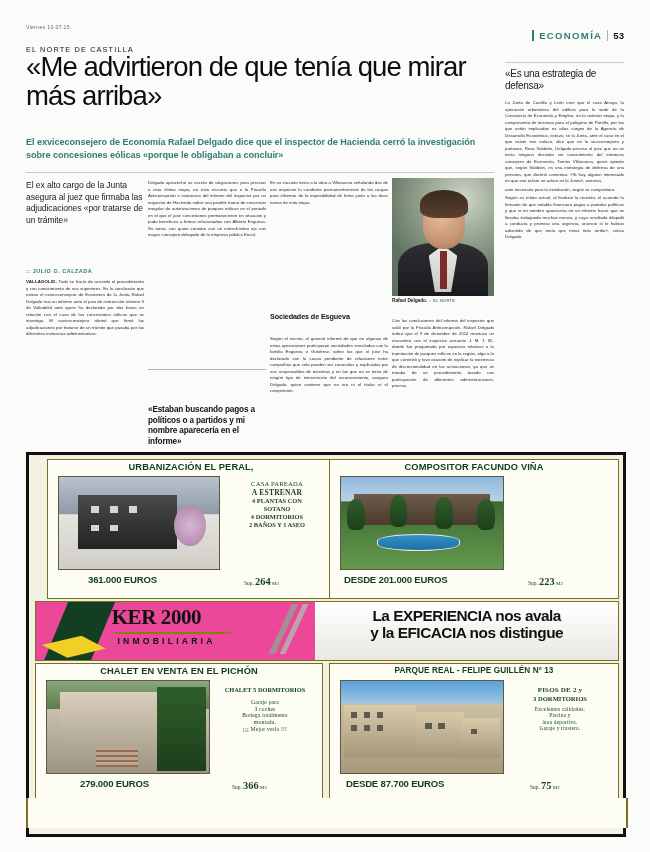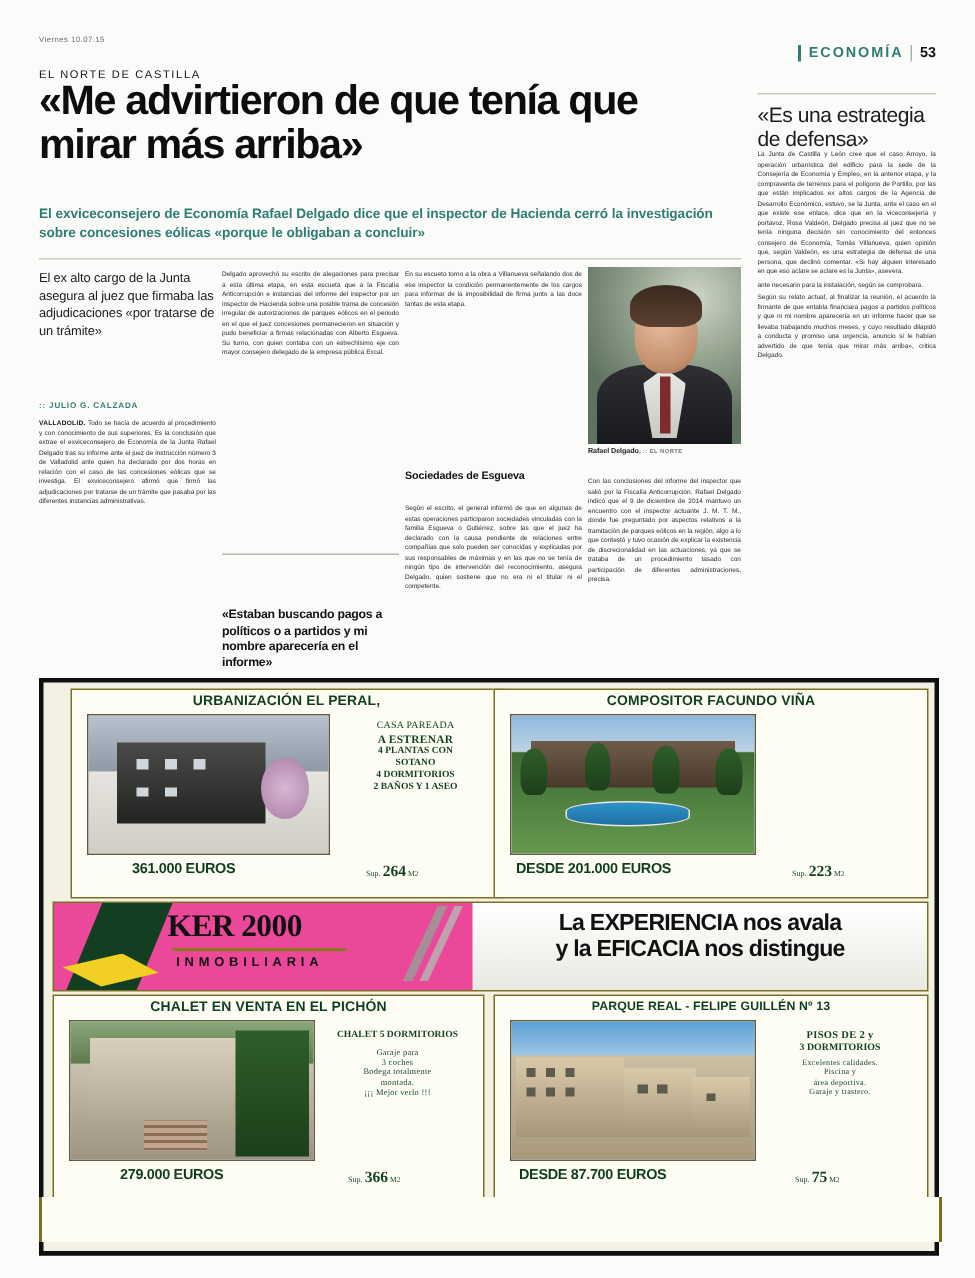--- a/index.html
+++ b/index.html
@@ -15,21 +15,21 @@
   .mast-date{font-size:5.2px;letter-spacing:.3px;color:#6a6a6a;font-family:"Liberation Sans",sans-serif;}
   .mast-name{font-size:7.4px;font-weight:normal;letter-spacing:1.1px;color:#141414;margin-top:15px;}
   .mast-right{position:absolute;right:0;top:6px;display:flex;align-items:center;gap:5px;}
   .mast-bar{width:2px;height:11px;background:#2e7d74;display:inline-block;}
   .mast-section{font-size:9.6px;font-weight:bold;letter-spacing:1.3px;color:#2e7d74;}
   .mast-sep{width:1px;height:11px;background:#9fb8b5;display:inline-block;}
   .mast-page{font-size:9.6px;font-weight:bold;color:#141414;}
 
   
   .headline{position:absolute;left:26px;top:52px;width:465px;
-    font-size:27.5px;font-weight:bold;line-height:1.07;letter-spacing:-.9px;color:#0d0d0d;}
+    font-size:27.5px;font-weight:normal;line-height:1.07;letter-spacing:-.9px;color:#0d0d0d;}
   .subhead{position:absolute;left:26px;top:136px;width:468px;
     font-size:9.1px;font-weight:bold;line-height:1.38;color:#2e7d74;letter-spacing:-.05px;}
 
   .rule-top{position:absolute;left:26px;top:172px;width:468px;height:1px;background:#c9c9c4;}
 
   
   .lead{position:absolute;left:26px;top:180px;width:118px;
     font-size:8.6px;line-height:1.36;color:#1b1b1b;letter-spacing:-.1px;}
   .byline{position:absolute;left:26px;top:268px;width:118px;
     font-size:5.4px;font-weight:bold;letter-spacing:.55px;color:#2e7d74;}
@@ -66,21 +66,21 @@
   .ph-shirt{position:absolute;left:36%;top:57%;width:28%;height:40%;
      background:linear-gradient(180deg,#e9e9e6,#c9c9c4);clip-path:polygon(50% 0,100% 22%,78% 100%,22% 100%,0 22%);}
   .ph-tie{position:absolute;left:47%;top:62%;width:7%;height:32%;background:#7d2b2b;}
   .caption{position:absolute;left:392px;top:298px;width:102px;
     font-size:4.8px;font-weight:bold;color:#1b1b1b;letter-spacing:-.05px;}
   .caption .src{font-weight:bold;color:#7a7a7a;font-size:3.9px;letter-spacing:.3px;}
 
   
   .side-rule{position:absolute;left:505px;top:62px;width:119px;height:1px;background:#c9c9c4;}
   .side-title{position:absolute;left:505px;top:68px;width:119px;
-    font-size:14px;line-height:1.15;color:#1b1b1b;letter-spacing:-.3px;}
+    font-size:10px;line-height:1.15;color:#1b1b1b;letter-spacing:-.3px;}
   .side-body{position:absolute;left:505px;top:100px;width:119px;height:348px;overflow:hidden;
     font-size:4.35px;line-height:1.5;color:#2b2b2b;text-align:justify;}
   .side-body p{margin:0 0 2px 0;}
 
   
   .ads{position:absolute;left:26px;top:452px;width:598px;height:383px;
     background:#111;border:1px solid #0d0d0d;}
   .ad-inner{position:absolute;inset:2px;background:#f3f1e4;}
 
   .adcard{position:absolute;background:#fdfdf3;border:1.4px solid #7a6f1f;}

